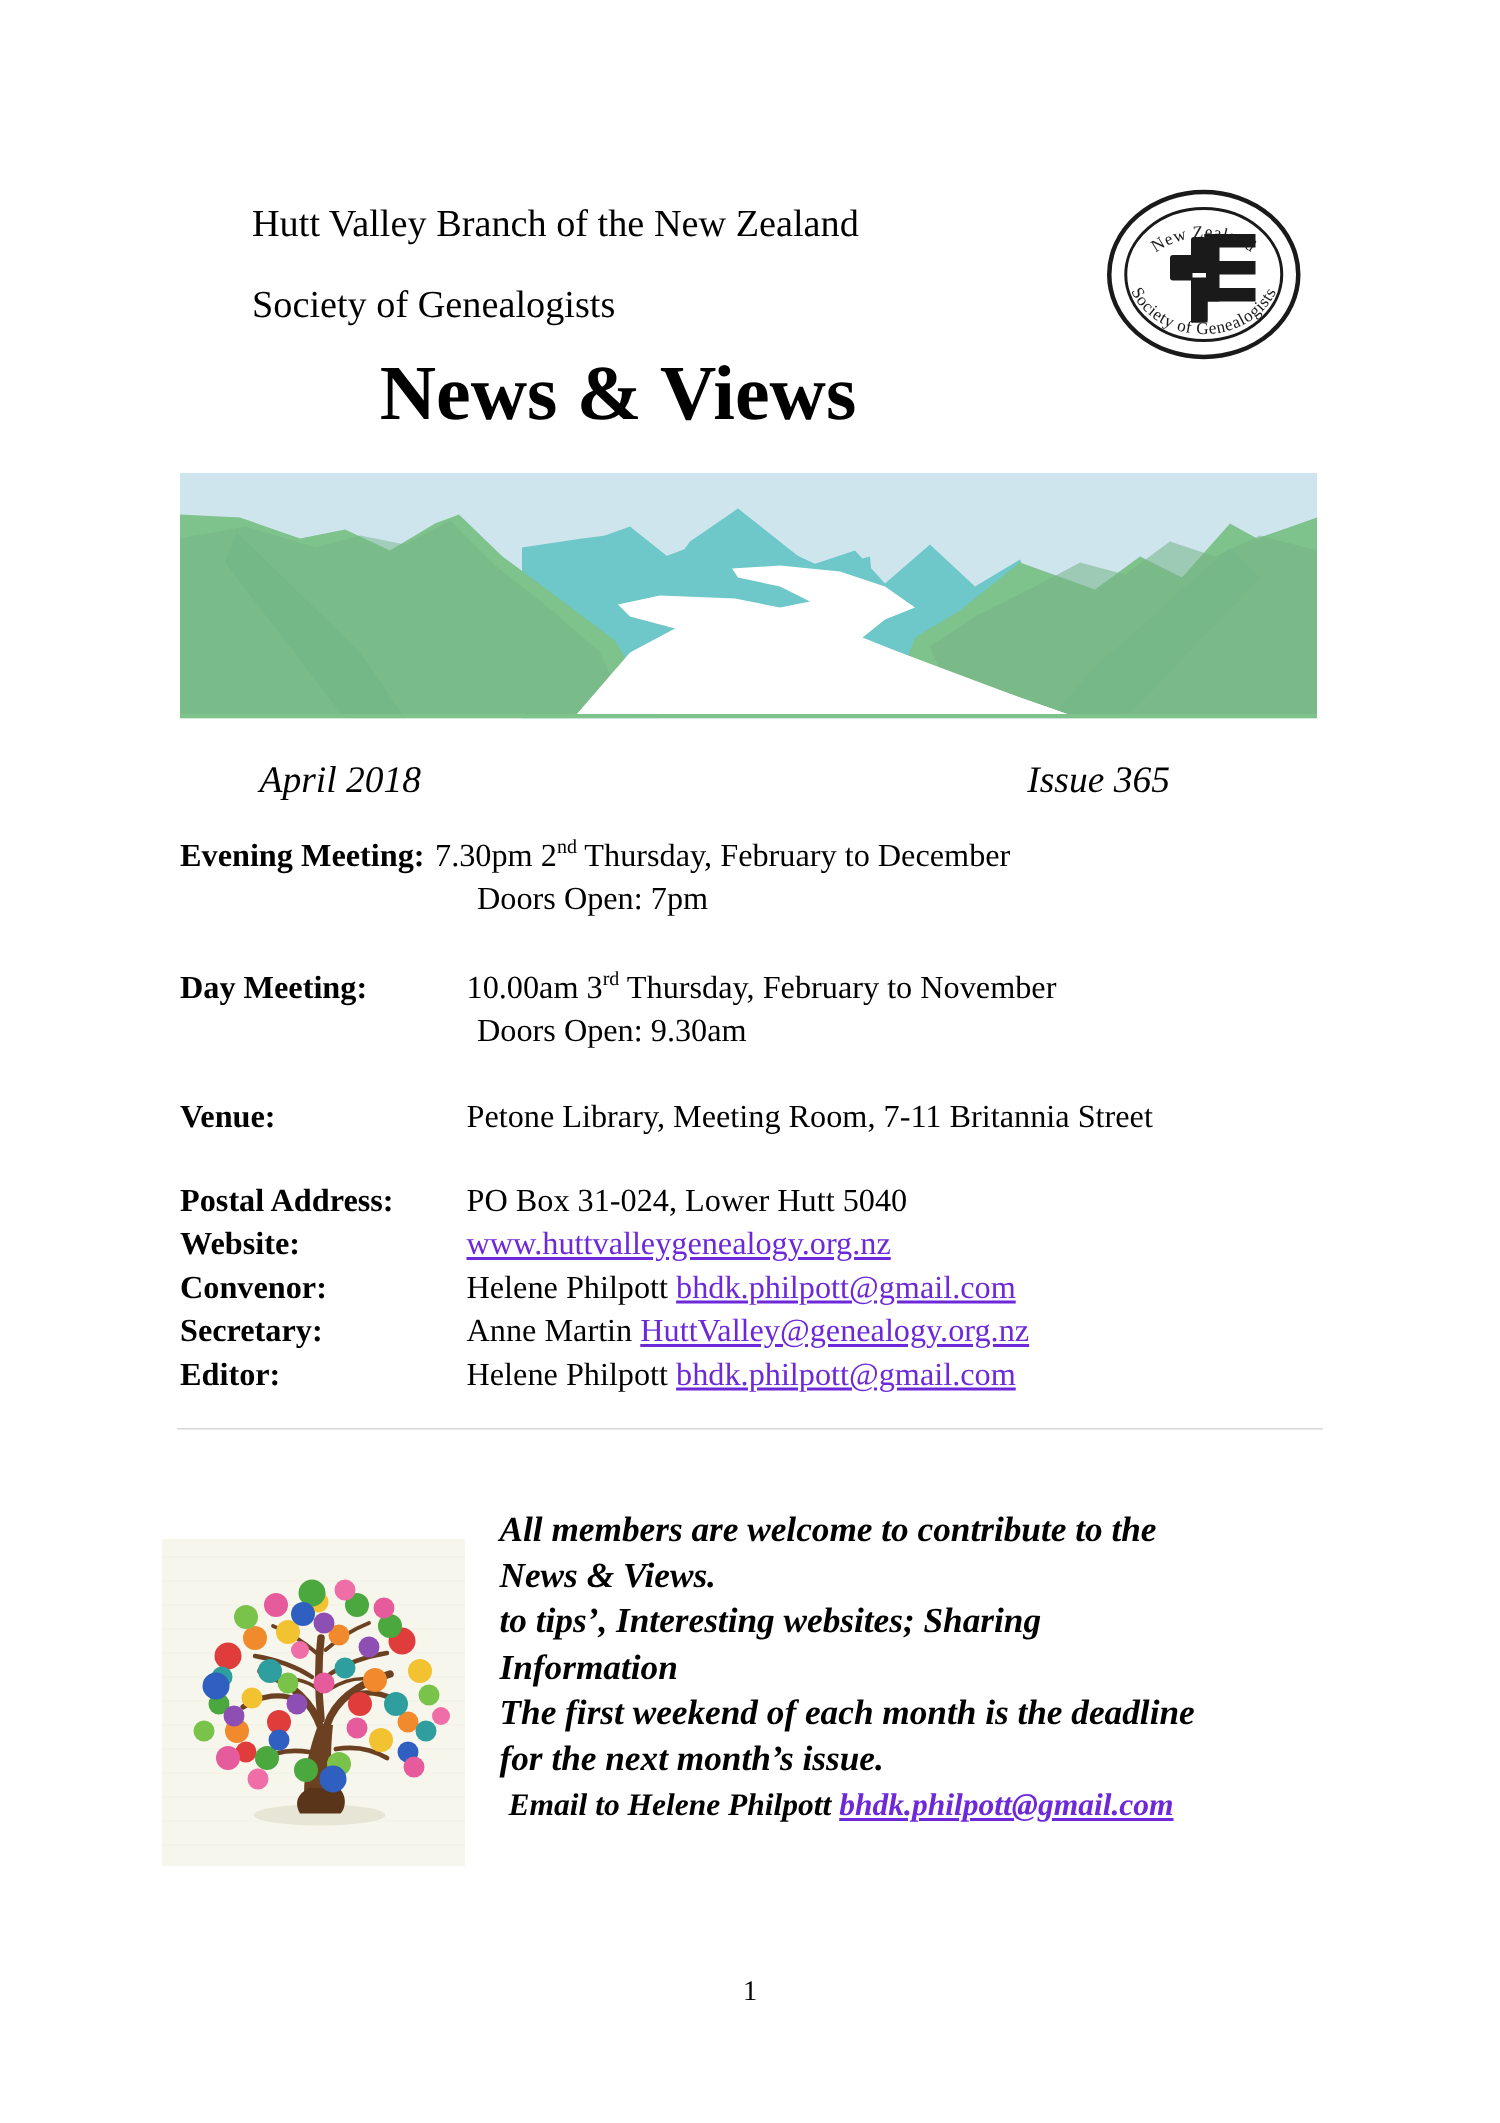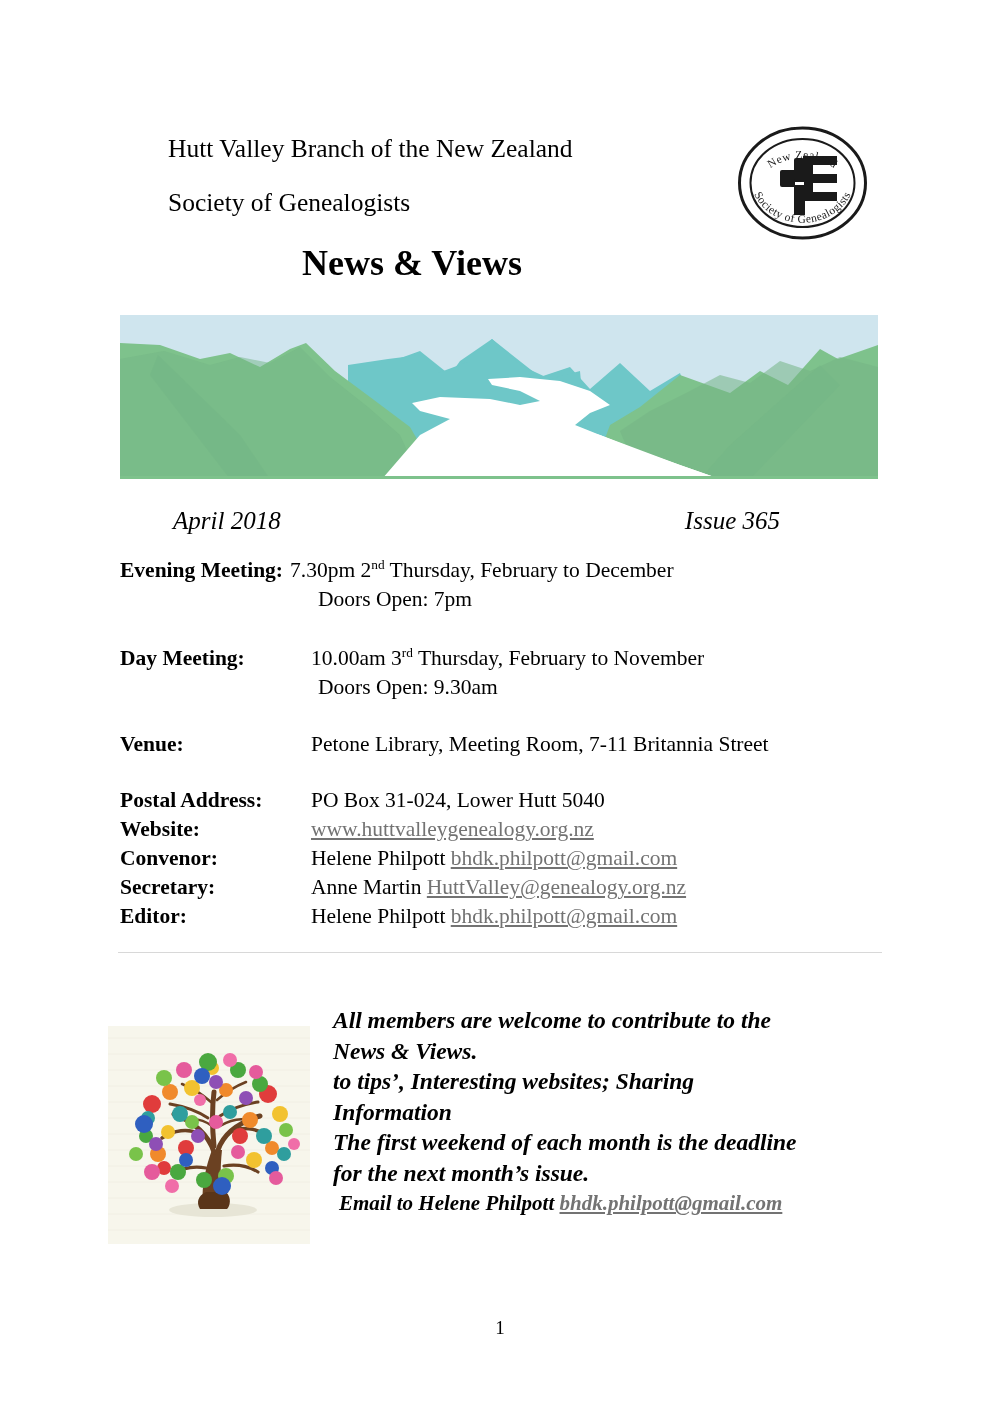--- a/index.html
+++ b/index.html
@@ -45,21 +45,21 @@
     height: 130px;
   }
   .logo-wrap svg { display: block; }
 
   .newsletter-title {
     position: absolute;
     left: 0;
     top: 236px;
     width: 824px;
     text-align: center;
-    font-size: 36px;
+    font-size: 52px;
     font-weight: bold;
     letter-spacing: 0px;
     line-height: 54px;
   }
 
   
   .banner {
     position: absolute;
     left: 120px;
     top: 315px;
@@ -128,21 +128,21 @@
   .gap-md { height: 28px; }
   .gap-sm { height: 27px; }
 
   sup {
     font-size: 0.62em;
     vertical-align: super;
     line-height: 0;
   }
 
   a.doclink, .doclink {
-    color: #737373;
+    color: #6d28d9;
     text-decoration: underline;
     cursor: pointer;
   }
 
   
   .divider {
     position: absolute;
     left: 118px;
     top: 944px;
     width: 764px;

